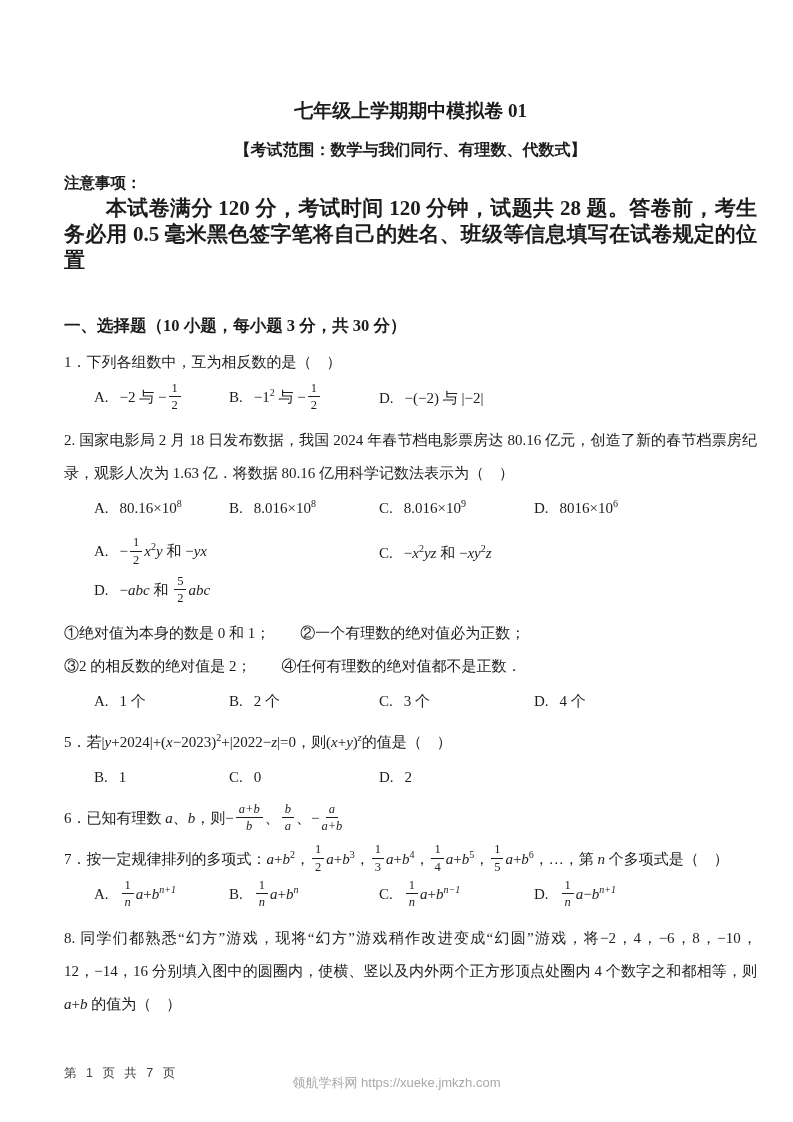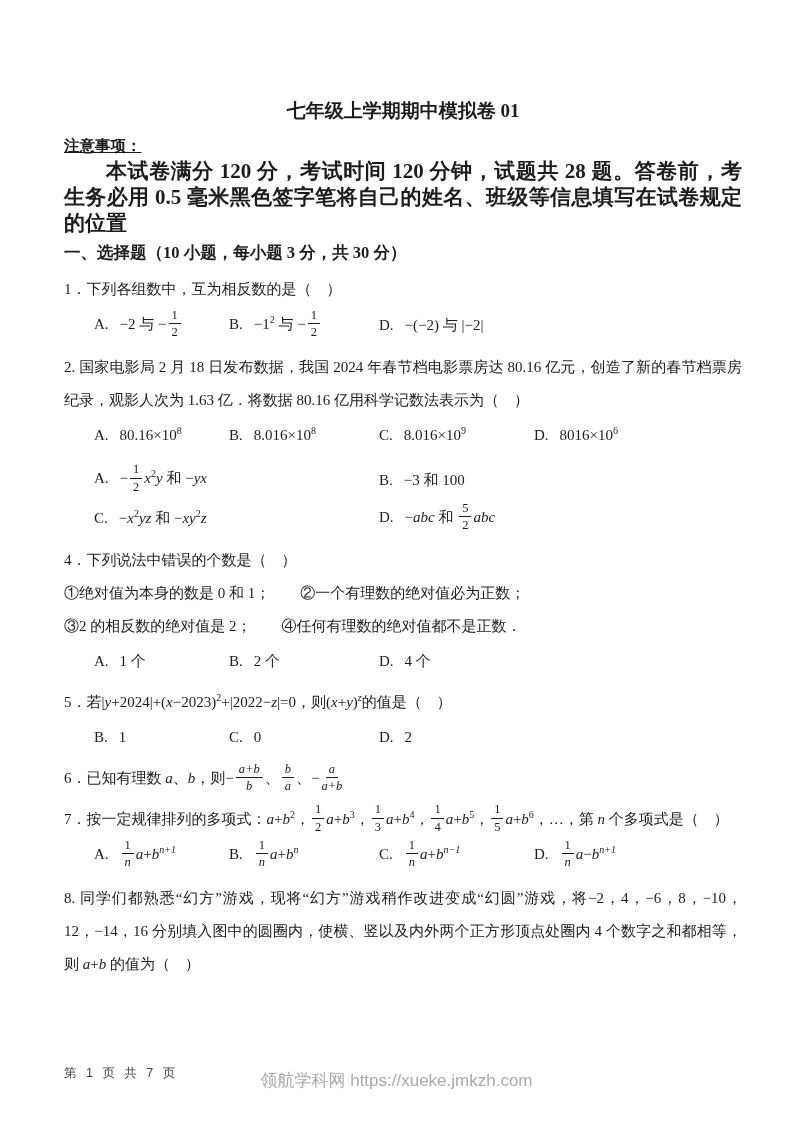--- a/index.html
+++ b/index.html
@@ -2,29 +2,29 @@
 <html><head>
 <meta charset="utf-8">
 <style>
   html,body{margin:0;padding:0;background:#ffffff;}
   body{
     width:793px;height:1122px;position:relative;overflow:hidden;
     color:#1c1c1c;
     font-family:"Liberation Serif","DejaVu Serif",serif;
     box-sizing:border-box;
   }
-  .page{padding:98px 51px 0 64px;box-sizing:border-box;}
+  .page{padding:98px 36px 0 64px;box-sizing:border-box;}
   .title{
     text-align:center;font-size:19px;font-weight:bold;line-height:26px;
     font-family:"Liberation Serif","DejaVu Serif",serif;
   }
   .subtitle{text-align:center;font-size:16px;font-weight:bold;margin-top:15px;line-height:22px;}
-  .notice-label{font-weight:bold;font-size:15.5px;margin-top:10px;line-height:24px;text-decoration:underline;}
+  .notice-label{font-weight:bold;font-size:15.5px;margin-top:10px;line-height:24px;}
   .notice-body{font-weight:bold;font-size:21px;line-height:26px;text-indent:2em;text-align:justify;}
-  .section-heading{font-weight:bold;font-size:16.5px;margin-top:4px;line-height:26px;margin-bottom:2px;}
+  .section-heading{font-weight:bold;font-size:16.5px;margin-top:40px;line-height:26px;margin-bottom:2px;}
   .question{margin-top:7px;}
   .stem{font-size:15px;line-height:33px;text-align:justify;}
   .options{display:grid;padding-left:30px;font-size:15px;align-items:center;}
   .cols4{grid-template-columns:135px 150px 155px 1fr;}
   .cols2{grid-template-columns:285px 1fr;}
   .option{line-height:30px;padding:3px 0;white-space:nowrap;}
   .opt-label{margin-right:11px;}
   .cn{}
   .mm{font-family:"Liberation Serif","DejaVu Serif",serif;}
   .mi{font-style:italic;}
@@ -35,29 +35,30 @@
     margin:0 2px;transform:translateY(-2px);
   }
   .fn{border-bottom:1px solid currentColor;padding:0 3px 1px;}
   .fd{padding-top:1px;}
   .footer-page{
     position:absolute;left:64px;bottom:40px;font-size:12.5px;letter-spacing:3px;
     color:#404040;font-family:"Liberation Sans","DejaVu Sans",sans-serif;
   }
   .watermark{
     position:absolute;left:0;right:0;bottom:30px;text-align:center;
-    font-size:17px;color:#a9a9a9;
+    font-size:13px;color:#a9a9a9;
     font-family:"Liberation Sans","DejaVu Sans",sans-serif;
   }
 </style>
 </head>
 <body>
 
 <div class="page">
   <div class="title">七年级上学期期中模拟卷 01</div>
+  <div class="subtitle">【考试范围：数学与我们同行、有理数、代数式】</div>
   <div class="notice-label">注意事项：</div>
   <div class="notice-body">本试卷满分 120 分，考试时间 120 分钟，试题共 28 题。答卷前，考生务必用 0.5 毫米黑色签字笔将自己的姓名、班级等信息填写在试卷规定的位置</div>
   <div class="section-heading">一、选择题（10 小题，每小题 3 分，共 30 分）</div>
   <div id="questions">
       <div class="question">
         <div class="stem"><span class="cn">1．下列各组数中，互为相反数的是（　）</span></div>
         <div class="options cols4">
           <div class="option"><span class="opt-label">A.</span><span class="mm">−2</span><span class="cn"> 与 </span><span class="mm">−</span><span class="frac mm">
               <span class="fn">1</span>
               <span class="fd">2</span>
@@ -77,35 +78,34 @@
           <div class="option"><span class="opt-label">C.</span><span class="mm">8.016×10</span><sup class="mm">9</sup></div>
           <div class="option"><span class="opt-label">D.</span><span class="mm">8016×10</span><sup class="mm">6</sup></div>
         </div>
       </div>
       <div class="question">
         <div class="options cols2">
           <div class="option"><span class="opt-label">A.</span><span class="mm">−</span><span class="frac mm">
               <span class="fn">1</span>
               <span class="fd">2</span>
             </span><span class="mm mi">x</span><sup class="mm">2</sup><span class="mm mi">y</span><span class="cn"> 和 </span><span class="mm">−</span><span class="mm mi">yx</span></div>
-          <div class="option"><span class="opt-label">B.</span><span class="mm">−3</span><span class="cn"> 和 </span><span class="mm">100</span></div>
           <div class="option"><span class="opt-label">C.</span><span class="mm">−</span><span class="mm mi">x</span><sup class="mm">2</sup><span class="mm mi">yz</span><span class="cn"> 和 </span><span class="mm">−</span><span class="mm mi">xy</span><sup class="mm">2</sup><span class="mm mi">z</span></div>
           <div class="option"><span class="opt-label">D.</span><span class="mm">−</span><span class="mm mi">abc</span><span class="cn"> 和 </span><span class="frac mm">
               <span class="fn">5</span>
               <span class="fd">2</span>
             </span><span class="mm mi">abc</span></div>
         </div>
       </div>
       <div class="question">
-        <div class="stem"><span class="cn">4．下列说法中错误的个数是（　）</span></div>
         <div class="stem"><span class="cn">①绝对值为本身的数是 0 和 1；　　②一个有理数的绝对值必为正数；</span></div>
         <div class="stem"><span class="cn">③2 的相反数的绝对值是 2；　　④任何有理数的绝对值都不是正数．</span></div>
         <div class="options cols4">
           <div class="option"><span class="opt-label">A.</span><span class="cn">1 个</span></div>
           <div class="option"><span class="opt-label">B.</span><span class="cn">2 个</span></div>
+          <div class="option"><span class="opt-label">C.</span><span class="cn">3 个</span></div>
           <div class="option"><span class="opt-label">D.</span><span class="cn">4 个</span></div>
         </div>
       </div>
       <div class="question">
         <div class="stem"><span class="cn">5．若</span><span class="mm">|</span><span class="mm mi">y</span><span class="mm">+2024|+(</span><span class="mm mi">x</span><span class="mm">−2023)</span><sup class="mm">2</sup><span class="mm">+|2022−</span><span class="mm mi">z</span><span class="mm">|=0</span><span class="cn">，则</span><span class="mm">(</span><span class="mm mi">x</span><span class="mm">+</span><span class="mm mi">y</span><span class="mm">)</span><sup class="mm mi">z</sup><span class="cn">的值是（　）</span></div>
         <div class="options cols4">
           <div class="option"><span class="opt-label">B.</span><span class="mm">1</span></div>
           <div class="option"><span class="opt-label">C.</span><span class="mm">0</span></div>
           <div class="option"><span class="opt-label">D.</span><span class="mm">2</span></div>
         </div>

